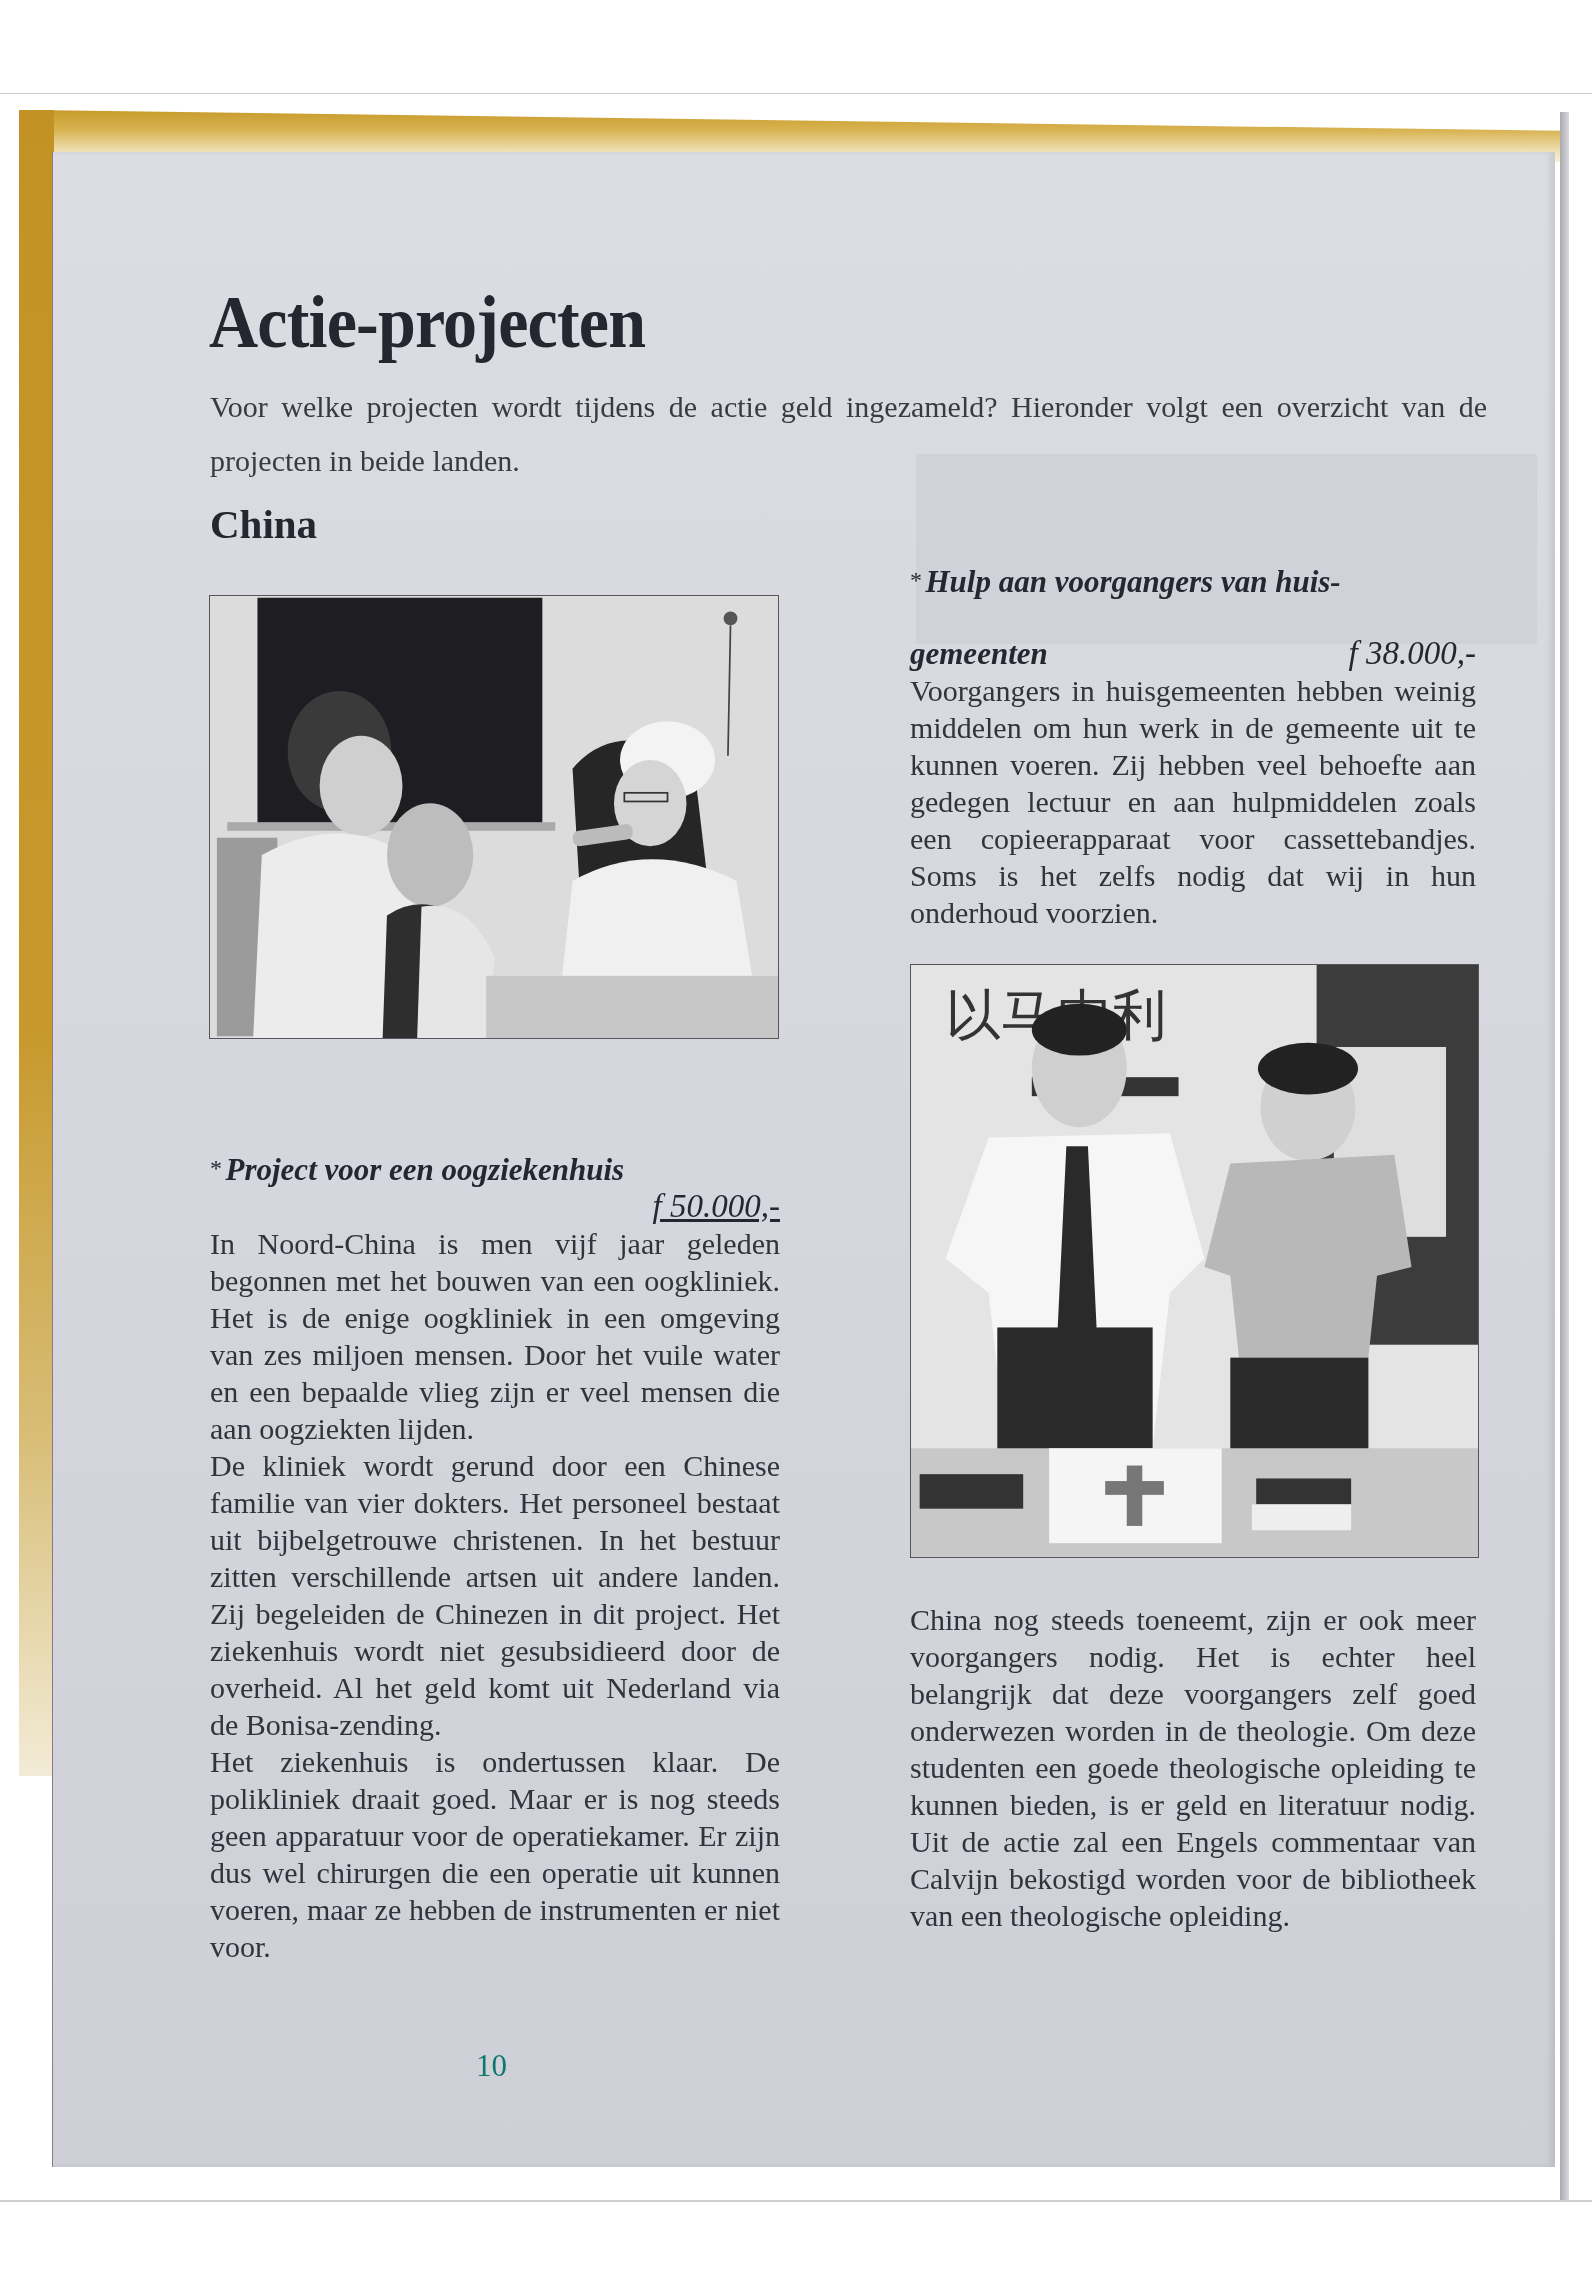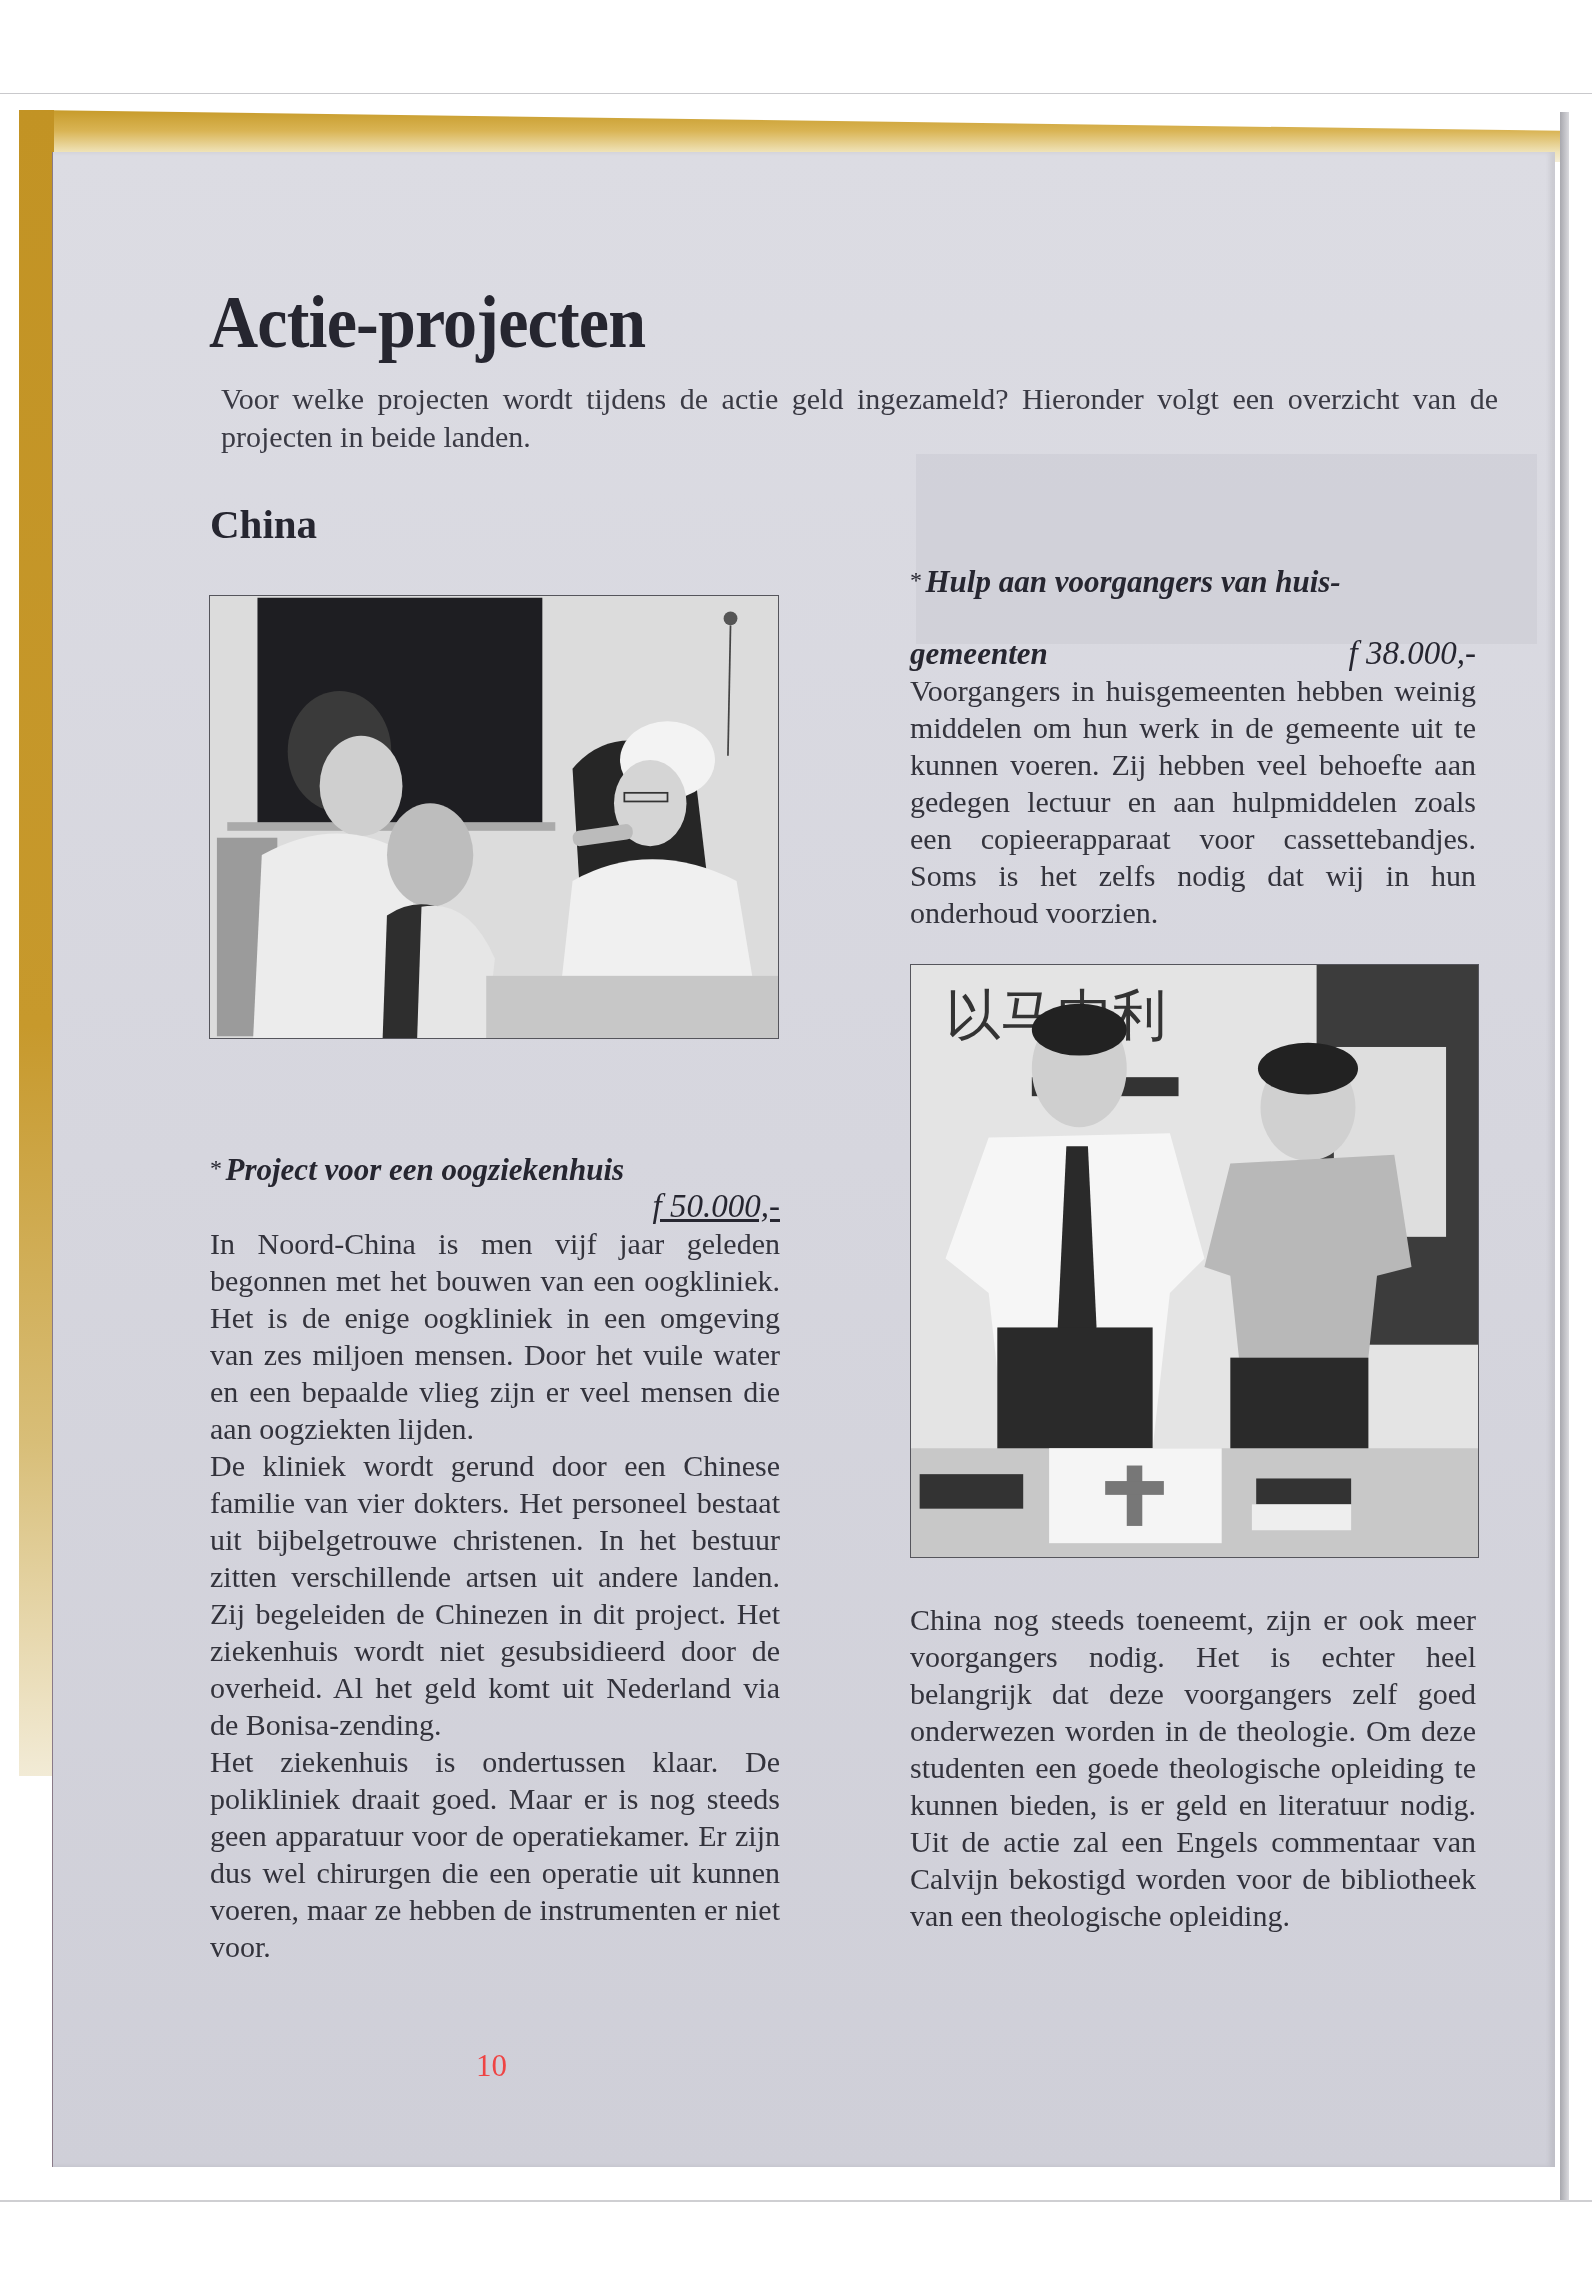--- a/index.html
+++ b/index.html
@@ -36,21 +36,21 @@
       position: absolute; left: 863px; top: 302px; width: 621px; height: 190px;
       background: rgba(170,170,185,0.18);
     }
     .title {
       position: absolute; left: 209px; top: 280px;
       font-size: 74px; font-weight: bold; letter-spacing: -0.9px; color: #262630;
       transform: scaleX(0.92); transform-origin: left top; white-space: nowrap;
     }
     .intro {
       position: absolute; left: 210px; top: 380px; width: 1277px;
-      font-size: 30px; line-height: 38px; color: #3a3a44; text-align: justify; margin-left: 11px;
+      font-size: 30px; line-height: 54px; color: #3a3a44; text-align: justify;
     }
     .col { position: absolute; font-size: 30px; line-height: 37px; color: #33333c; }
     .col p { margin: 0; text-align: justify; text-align-last: left; }
     .col-left { left: 210px; top: 1114px; width: 570px; }
     .col-right-top { left: 910px; top: 526px; width: 566px; }
     .col-right-bottom { left: 910px; top: 1601px; width: 566px; }
     .section-head {
       position: absolute; left: 210px; top: 500px; font-size: 41px; font-weight: bold; color: #262630;
     }
     .proj-title { font-style: italic; font-weight: bold; font-size: 31px; line-height: 36px; color: #262630; margin-top: 36px; }
@@ -58,21 +58,21 @@
     .amount { font-style: italic; font-size: 33px; color: #262630; text-align: center; }
     .amount-right { text-align: right; display: block; text-decoration: underline; }
     .row-split { display: flex; justify-content: space-between; align-items: baseline; }
     .photo {
       position: absolute; border: 1.7px solid #55555c; overflow: hidden;
       background: #d8d8dc;
     }
     .photo-clinic { left: 209px; top: 595px; width: 568px; height: 442px; }
     .photo-pastors { left: 910px; top: 964px; width: 567px; height: 592px; }
     .page-number {
-      position: absolute; left: 476px; top: 2048px; font-size: 31px; color: #ef4444;
+      position: absolute; left: 476px; top: 2048px; font-size: 31px; color: #0f766e;
     }
   </style>
 </head>
 <body>
 
 <div class="scan-frame"></div>
 <div class="gold-spine"></div>
 <div class="gold-left"></div>
 <div class="page-edge-right"></div>
 

